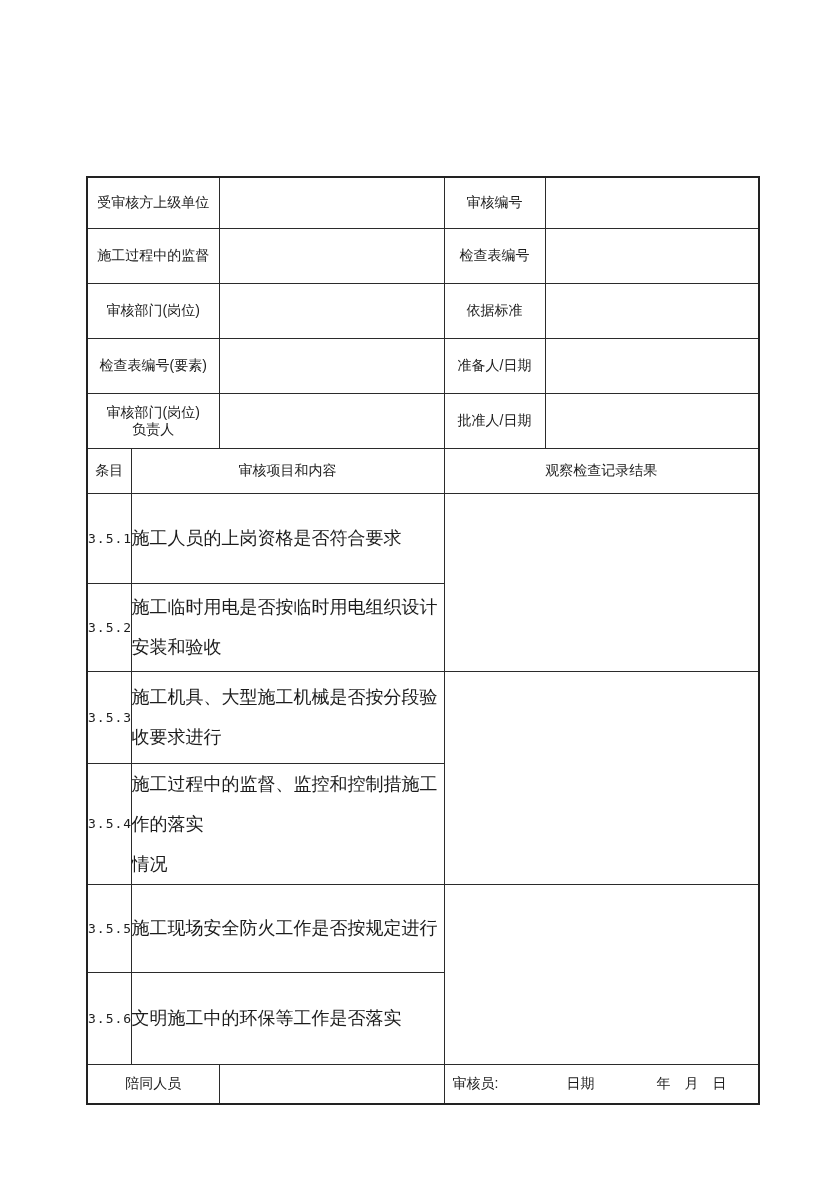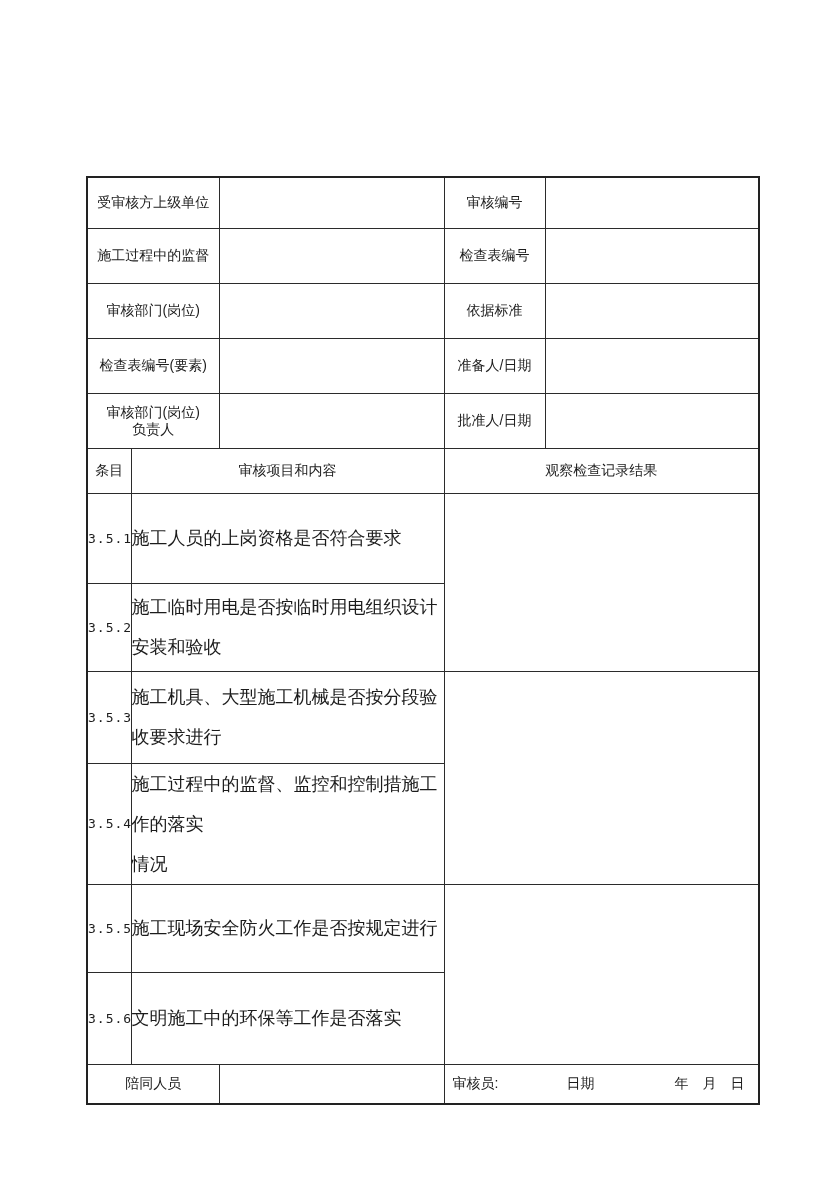--- a/index.html
+++ b/index.html
@@ -73,21 +73,21 @@
     text-align: center;
   }
   .footer-sign {
     display: flex;
     align-items: center;
     font-size: 14px;
     white-space: pre;
   }
   .footer-sign .auditor { margin-left: 8px; }
   .footer-sign .datelab { margin-left: 68px; }
-  .footer-sign .ymd     { margin-left: 80px; }
+  .footer-sign .ymd     { margin-left: 62px; }
 
   
   tr.r-info1 { height: 51px; margin-top: 43px; }
   tr.r-info  { height: 55px; }
   tr.r-hdr   { height: 45px; }
   tr.r-i1 { height: 90px; padding-left: 28px; }
   tr.r-i2 { height: 88px; }
   tr.r-i3 { height: 92px; }
   tr.r-i4 { height: 88px; }
   tr.r-i5 { height: 88px; }

